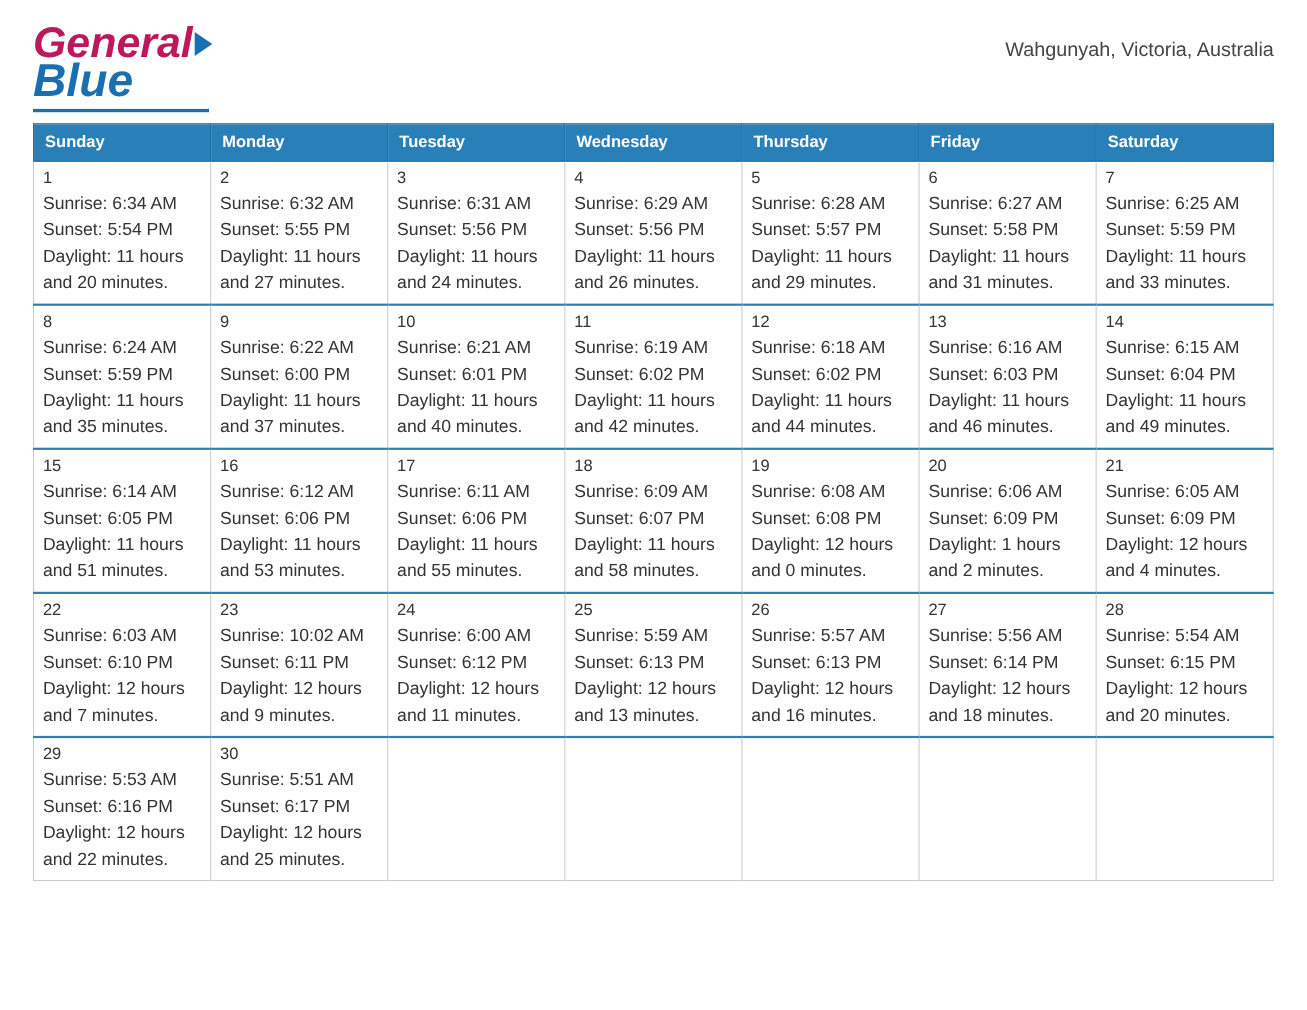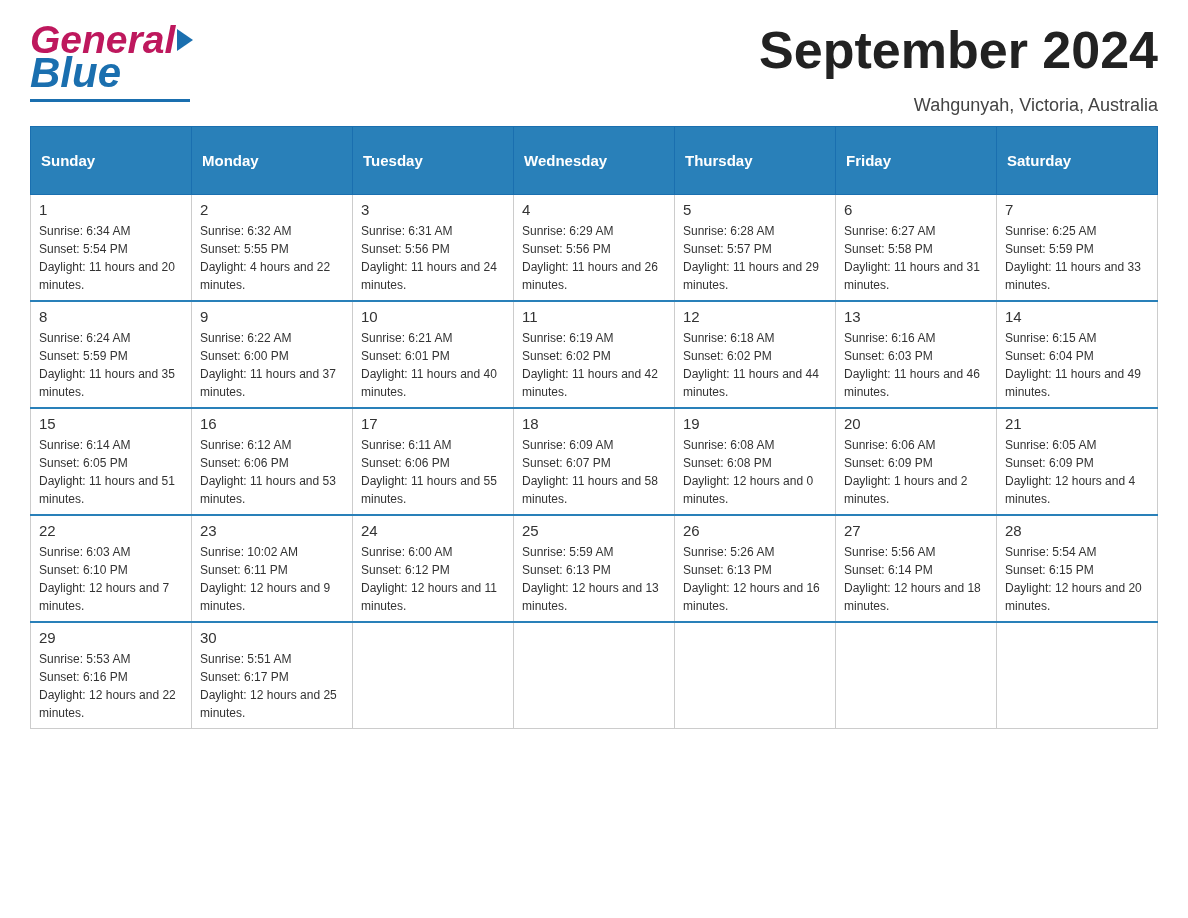--- a/index.html
+++ b/index.html
@@ -38,41 +38,41 @@
     .calendar {
       width: 100%;
       border-collapse: collapse;
       margin-top: 10px;
     }
     .calendar th {
       background: #2980b9;
       color: #fff;
       font-size: 15px;
       font-weight: bold;
-      padding: 25px 10px;
+      padding: 8px 10px;
       text-align: left;
       border: 1px solid #1a6faf;
     }
     .calendar td {
       vertical-align: top;
       border: 1px solid #ccc;
       padding: 6px 8px;
       width: calc(100% / 7);
       font-size: 12.5px;
       color: #333;
       min-height: 90px;
     }
     .calendar td .day-num {
       font-size: 15px;
       font-weight: normal;
       margin-bottom: 4px;
       display: block;
     }
     .calendar td .day-info {
-      font-size: 12px;
+      font-size: 16px;
       line-height: 1.5;
       color: #333;
     }
     .calendar tr td {
       border-bottom: 2px solid #2980b9;
     }
     .calendar tr:last-child td {
       border-bottom: 1px solid #ccc;
     }
   </style>
@@ -85,21 +85,20 @@
       <span style="font-size:39px;font-weight:bold;font-style:italic;color:#be185d;">General</span>
       <span style="display:inline-block;width:0;height:0;border-top:11px solid transparent;border-bottom:11px solid transparent;border-left:16px solid #1a6faf;margin:0 2px;"></span>
       <br>
     </div>
     <div style="display:flex;align-items:center;margin-top:-10px;">
       <span style="font-size:42px;font-weight:bold;font-style:italic;color:#1a6faf;margin-left:0;">Blue</span>
     </div>
     <div style="width:160px;height:3px;background:#1a6faf;margin-top:2px;"></div>
   </div>
   <div class="title-area">
-    <div class="month-title">September 2024</div>
     <div class="location-title">Wahgunyah, Victoria, Australia</div>
   </div>
 </div>
 
 <table class="calendar">
   <thead>
     <tr>
       <th>Sunday</th>
       <th>Monday</th>
       <th>Tuesday</th>
@@ -117,21 +116,21 @@
           <span>Sunrise: 6:34 AM</span><br>
           <span>Sunset: 5:54 PM</span><br>
           <span>Daylight: 11 hours and 20 minutes.</span>
         </div>
       </td>
         <td>
         <span class="day-num">2</span>
         <div class="day-info">
           <span>Sunrise: 6:32 AM</span><br>
           <span>Sunset: 5:55 PM</span><br>
-          <span>Daylight: 4 hours and 22 minutes.</span>
+          <span>Daylight: 11 hours and 27 minutes.</span>
         </div>
       </td>
         <td>
         <span class="day-num">3</span>
         <div class="day-info">
           <span>Sunrise: 6:31 AM</span><br>
           <span>Sunset: 5:56 PM</span><br>
           <span>Daylight: 11 hours and 24 minutes.</span>
         </div>
       </td>
@@ -313,21 +312,21 @@
         <span class="day-num">25</span>
         <div class="day-info">
           <span>Sunrise: 5:59 AM</span><br>
           <span>Sunset: 6:13 PM</span><br>
           <span>Daylight: 12 hours and 13 minutes.</span>
         </div>
       </td>
         <td>
         <span class="day-num">26</span>
         <div class="day-info">
-          <span>Sunrise: 5:26 AM</span><br>
+          <span>Sunrise: 5:57 AM</span><br>
           <span>Sunset: 6:13 PM</span><br>
           <span>Daylight: 12 hours and 16 minutes.</span>
         </div>
       </td>
         <td>
         <span class="day-num">27</span>
         <div class="day-info">
           <span>Sunrise: 5:56 AM</span><br>
           <span>Sunset: 6:14 PM</span><br>
           <span>Daylight: 12 hours and 18 minutes.</span>

